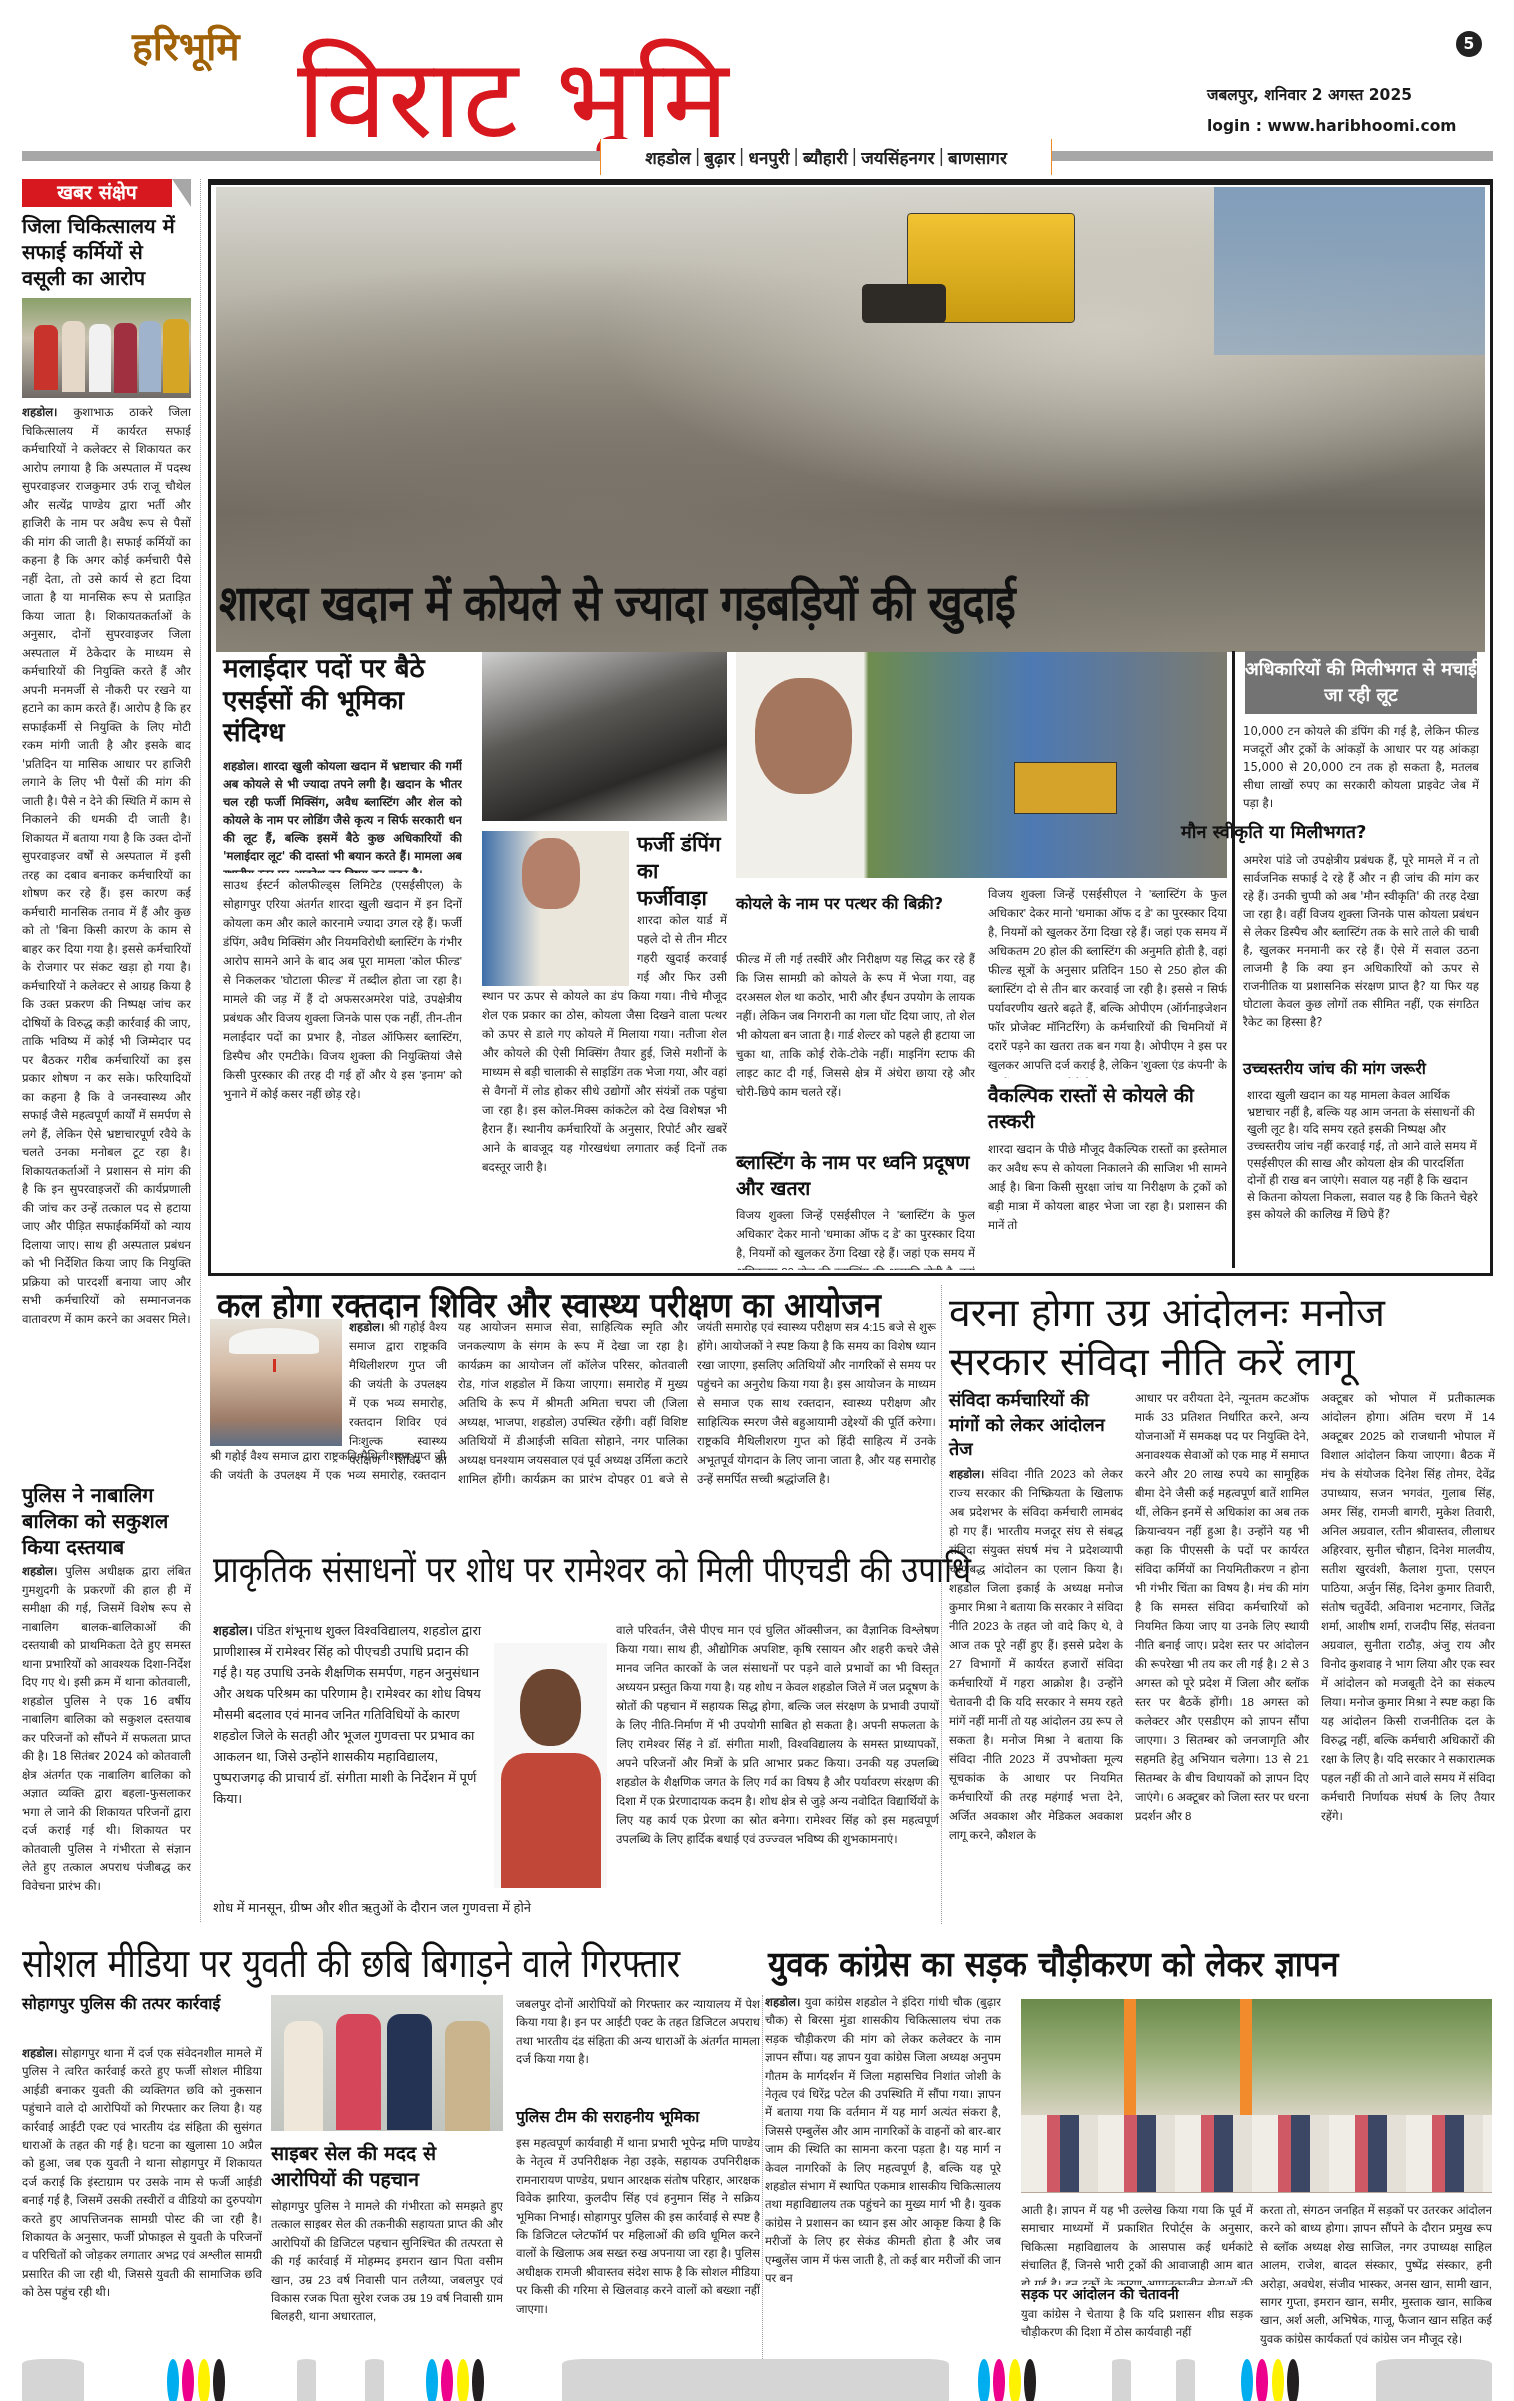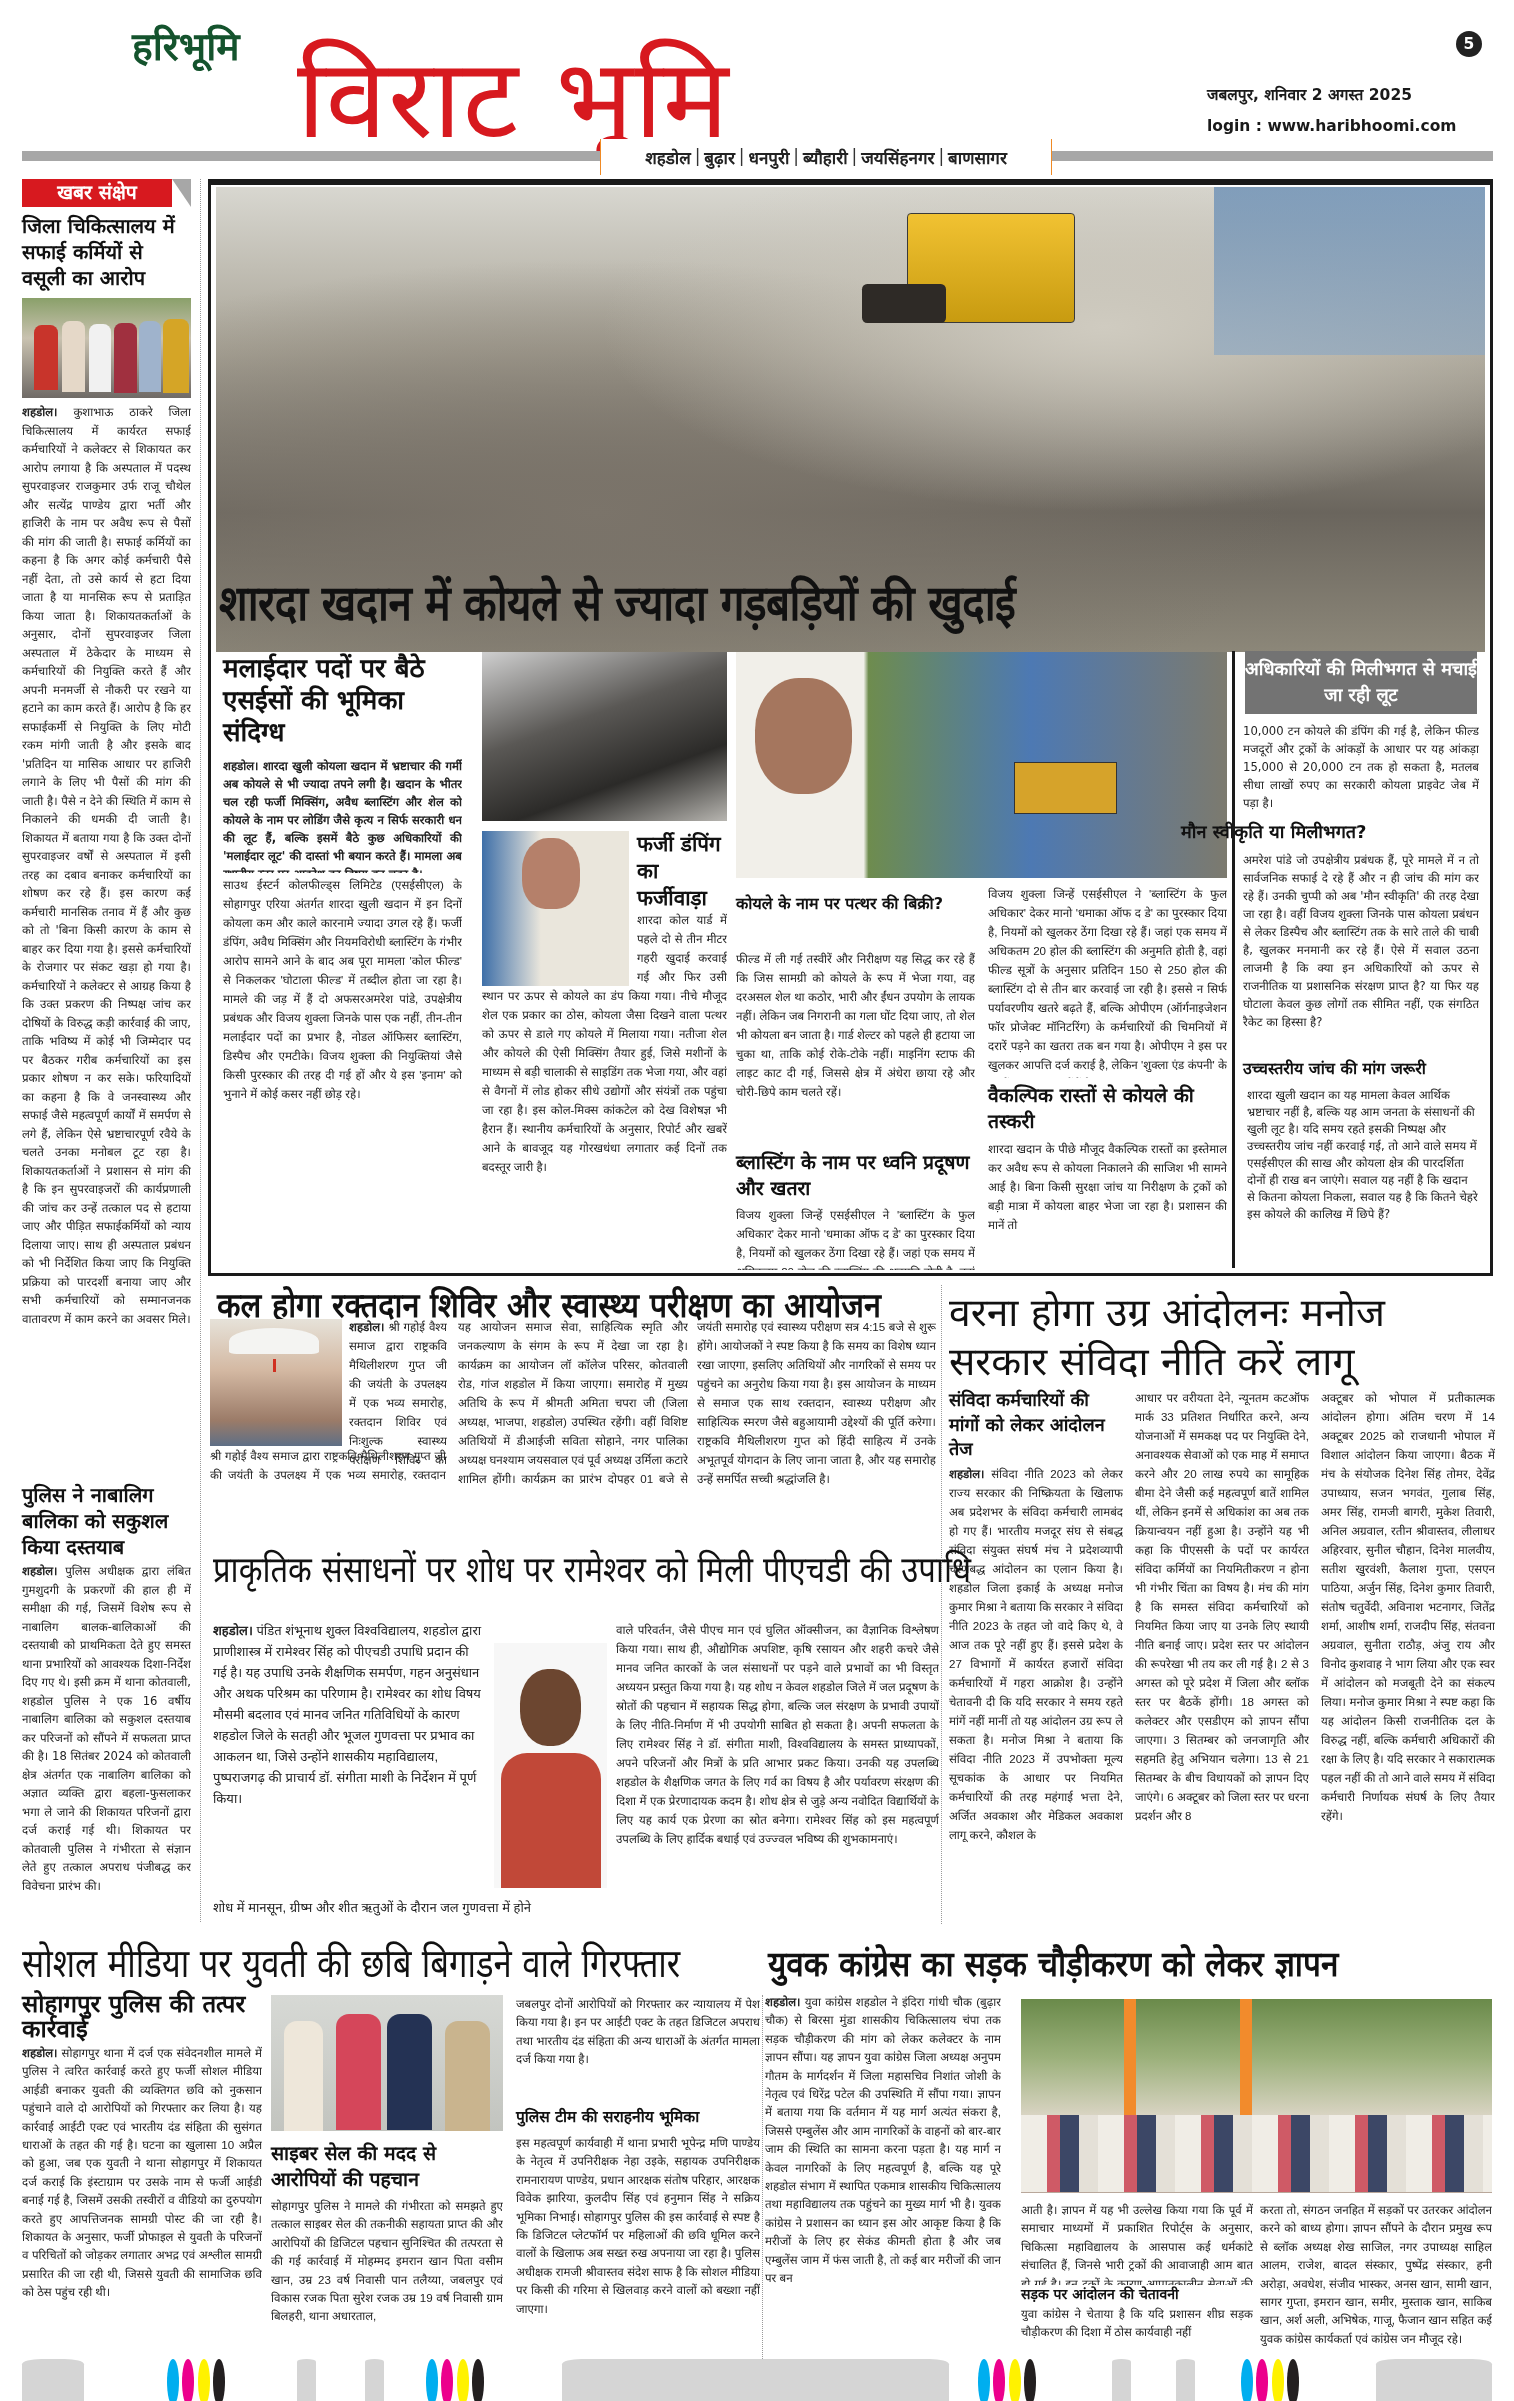--- a/index.html
+++ b/index.html
@@ -13,21 +13,21 @@
     font-family: "DejaVu Sans", sans-serif; font-size: 12.3px; line-height: 19.4px;
     color: #222; text-align: justify;
   }
   .body-text.cond { font-family: "Liberation Sans", sans-serif; font-size: 13px; line-height: 19.4px; }
   .hed { font-family: "DejaVu Sans", sans-serif; font-weight: bold; color: #111; }
   .dateline { font-weight: bold; }
   .photo { overflow: hidden; }
   .rule-v { border-left: 1.3px dotted #999; }
 
   
-  .brand-small { color: #14532d; font-weight: bold; font-size: 39px; line-height: 41px; }
+  .brand-small { color: #a16207; font-weight: bold; font-size: 39px; line-height: 41px; }
   .brand-big { color: #d7191f; font-size: 110px; line-height: 110px; font-weight: normal; letter-spacing: 1.3px; }
   .page-num {
     width: 26px; height: 26px; border-radius: 50%; background: #222; color: #fff;
     font-weight: bold; font-size: 15.5px; text-align: center; line-height: 26px;
   }
   .greybar { background: #a7a7a7; height: 10.3px; }
   .towns {
     border-left: 1.9px solid #f08a24; border-right: 1.9px solid #f08a24; background: #fff;
     padding: 6.5px 10.3px; font-size: 17px; font-weight: bold; color: #222;
   }
@@ -176,21 +176,21 @@
 <div class="abs body-text cond" style="left:213px;top:1898px;width:465px;height:19.4px;overflow:hidden;font-size:13px;line-height:19px;">शोध में मानसून, ग्रीष्म और शीत ऋतुओं के दौरान जल गुणवत्ता में होने</div>
 <div class="abs photo" style="left:494px;top:1643px;width:113px;height:245px;background:#f7f7f7;">
   <div style="position:absolute;left:26px;top:26px;width:61px;height:77px;background:#6c4630;border-radius:45%;"></div>
   <div style="position:absolute;left:6.5px;top:110px;width:100px;height:136px;background:#c14838;border-radius:26px 26px 0 0;"></div>
 </div>
 <div class="abs body-text cond" style="left:616px;top:1620px;width:323px;height:297px;overflow:hidden;font-size:11.6px;line-height:19px;">वाले परिवर्तन, जैसे पीएच मान एवं घुलित ऑक्सीजन, का वैज्ञानिक विश्लेषण किया गया। साथ ही, औद्योगिक अपशिष्ट, कृषि रसायन और शहरी कचरे जैसे मानव जनित कारकों के जल संसाधनों पर पड़ने वाले प्रभावों का भी विस्तृत अध्ययन प्रस्तुत किया गया है। यह शोध न केवल शहडोल जिले में जल प्रदूषण के स्रोतों की पहचान में सहायक सिद्ध होगा, बल्कि जल संरक्षण के प्रभावी उपायों के लिए नीति-निर्माण में भी उपयोगी साबित हो सकता है। अपनी सफलता के लिए रामेश्वर सिंह ने डॉ. संगीता माशी, विश्वविद्यालय के समस्त प्राध्यापकों, अपने परिजनों और मित्रों के प्रति आभार प्रकट किया। उनकी यह उपलब्धि शहडोल के शैक्षणिक जगत के लिए गर्व का विषय है और पर्यावरण संरक्षण की दिशा में एक प्रेरणादायक कदम है। शोध क्षेत्र से जुड़े अन्य नवोदित विद्यार्थियों के लिए यह कार्य एक प्रेरणा का स्रोत बनेगा। रामेश्वर सिंह को इस महत्वपूर्ण उपलब्धि के लिए हार्दिक बधाई एवं उज्ज्वल भविष्य की शुभकामनाएं।</div>
 
 <div class="abs rule-v" style="left:941px;top:1285px;height:639px;"></div>
 
 <div class="abs sec-hed light" style="left:22px;top:1939px;width:749px;font-size:40px;line-height:48px;transform:scaleX(0.82);">सोशल मीडिया पर युवती की छबि बिगाड़ने वाले गिरफ्तार</div>
-<div class="abs hed" style="left:22px;top:1992px;width:239px;font-size:24px;line-height:24.5px;">सोहागपुर पुलिस की तत्पर कार्रवाई</div>
+<div class="abs hed" style="left:22px;top:1992px;width:239px;font-size:16px;line-height:24.5px;">सोहागपुर पुलिस की तत्पर कार्रवाई</div>
 <div class="abs body-text cond" style="left:22px;top:2044px;width:240px;height:316px;overflow:hidden;font-size:11.6px;line-height:18.4px;"><span class="dateline">शहडोल।</span> <span>सोहागपुर थाना में दर्ज एक संवेदनशील मामले में पुलिस ने त्वरित कार्रवाई करते हुए फर्जी सोशल मीडिया आईडी बनाकर युवती की व्यक्तिगत छवि को नुकसान पहुंचाने वाले दो आरोपियों को गिरफ्तार कर लिया है। यह कार्रवाई आईटी एक्ट एवं भारतीय दंड संहिता की सुसंगत धाराओं के तहत की गई है। घटना का खुलासा 10 अप्रैल को हुआ, जब एक युवती ने थाना सोहागपुर में शिकायत दर्ज कराई कि इंस्टाग्राम पर उसके नाम से फर्जी आईडी बनाई गई है, जिसमें उसकी तस्वीरों व वीडियो का दुरुपयोग करते हुए आपत्तिजनक सामग्री पोस्ट की जा रही है। शिकायत के अनुसार, फर्जी प्रोफाइल से युवती के परिजनों व परिचितों को जोड़कर लगातार अभद्र एवं अश्लील सामग्री प्रसारित की जा रही थी, जिससे युवती की सामाजिक छवि को ठेस पहुंच रही थी।</span></div>
 <div class="abs photo" style="left:271px;top:1995px;width:232px;height:136px;background:linear-gradient(180deg,#d7d9d5 0%,#c2c4bf 100%);">
   <div style="position:absolute;left:13px;top:26px;width:39px;height:110px;background:#eee7da;border-radius:13px 13px 0 0;"></div>
   <div style="position:absolute;left:65px;top:19.4px;width:45px;height:116px;background:#d5465a;border-radius:13px 13px 0 0;"></div>
   <div style="position:absolute;left:116px;top:19.4px;width:45px;height:116px;background:#243254;border-radius:13px 13px 0 0;"></div>
   <div style="position:absolute;left:174px;top:26px;width:45px;height:110px;background:#c9b48e;border-radius:13px 13px 0 0;"></div>
 </div>
 <div class="abs hed" style="left:271px;top:2141px;width:232px;font-size:19.4px;line-height:26px;">साइबर सेल की मदद से आरोपियों की पहचान</div>
 <div class="abs body-text cond" style="left:271px;top:2197px;width:232px;height:161px;overflow:hidden;font-size:11.6px;line-height:18.4px;">सोहागपुर पुलिस ने मामले की गंभीरता को समझते हुए तत्काल साइबर सेल की तकनीकी सहायता प्राप्त की और आरोपियों की डिजिटल पहचान सुनिश्चित की तत्परता से की गई कार्रवाई में मोहम्मद इमरान खान पिता वसीम खान, उम्र 23 वर्ष निवासी पान तलैय्या, जबलपुर एवं विकास रजक पिता सुरेश रजक उम्र 19 वर्ष निवासी ग्राम बिलहरी, थाना अधारताल,</div>
 <div class="abs body-text cond" style="left:516px;top:1995px;width:244px;height:110px;overflow:hidden;font-size:11.6px;line-height:18.4px;">जबलपुर दोनों आरोपियों को गिरफ्तार कर न्यायालय में पेश किया गया है। इन पर आईटी एक्ट के तहत डिजिटल अपराध तथा भारतीय दंड संहिता की अन्य धाराओं के अंतर्गत मामला दर्ज किया गया है।</div>

